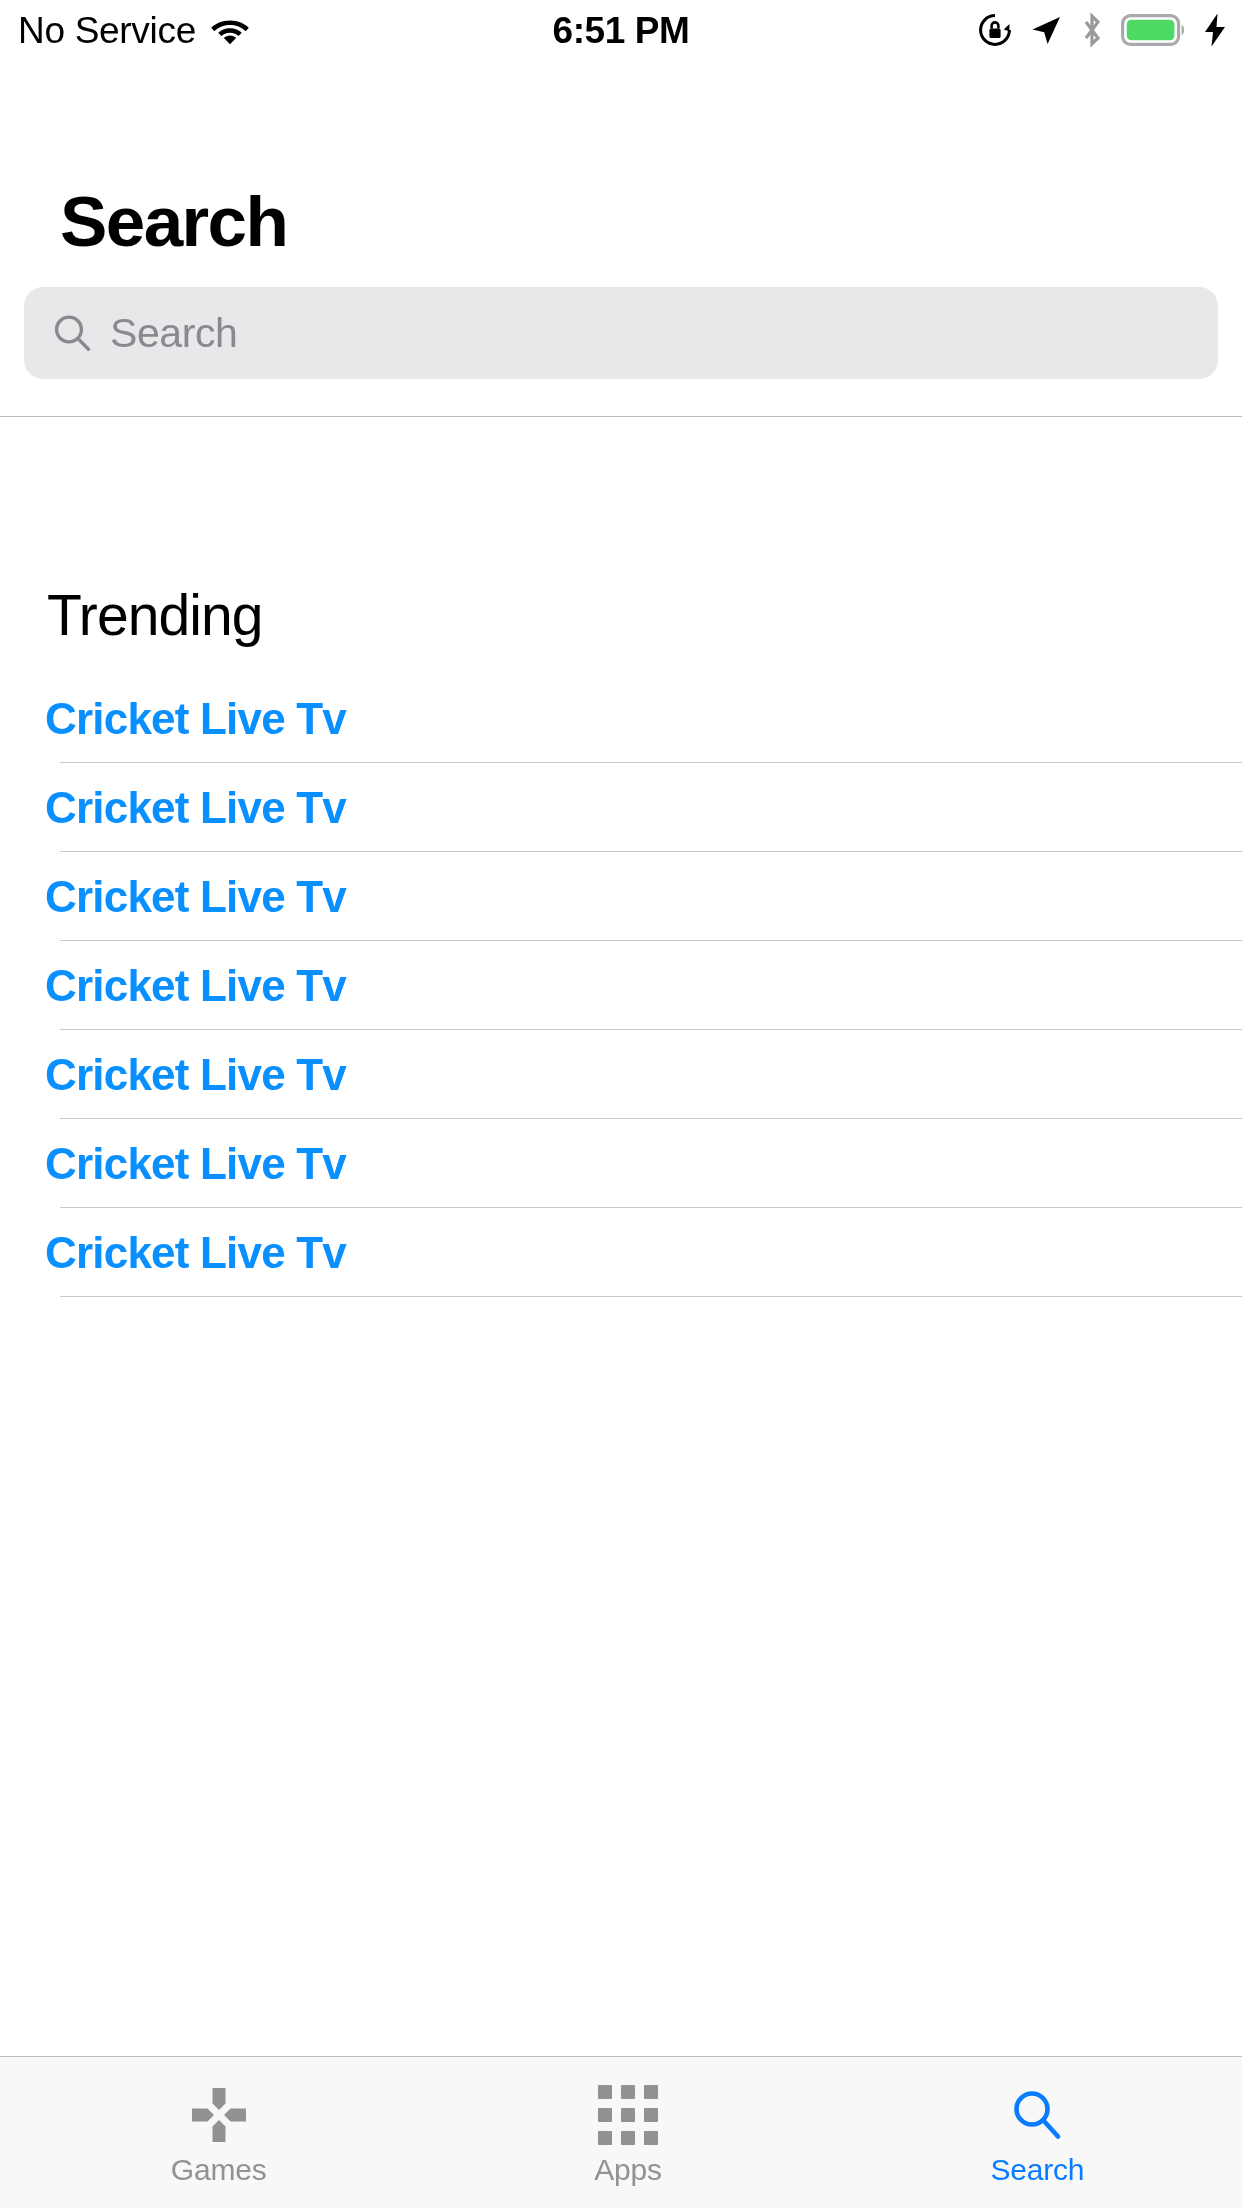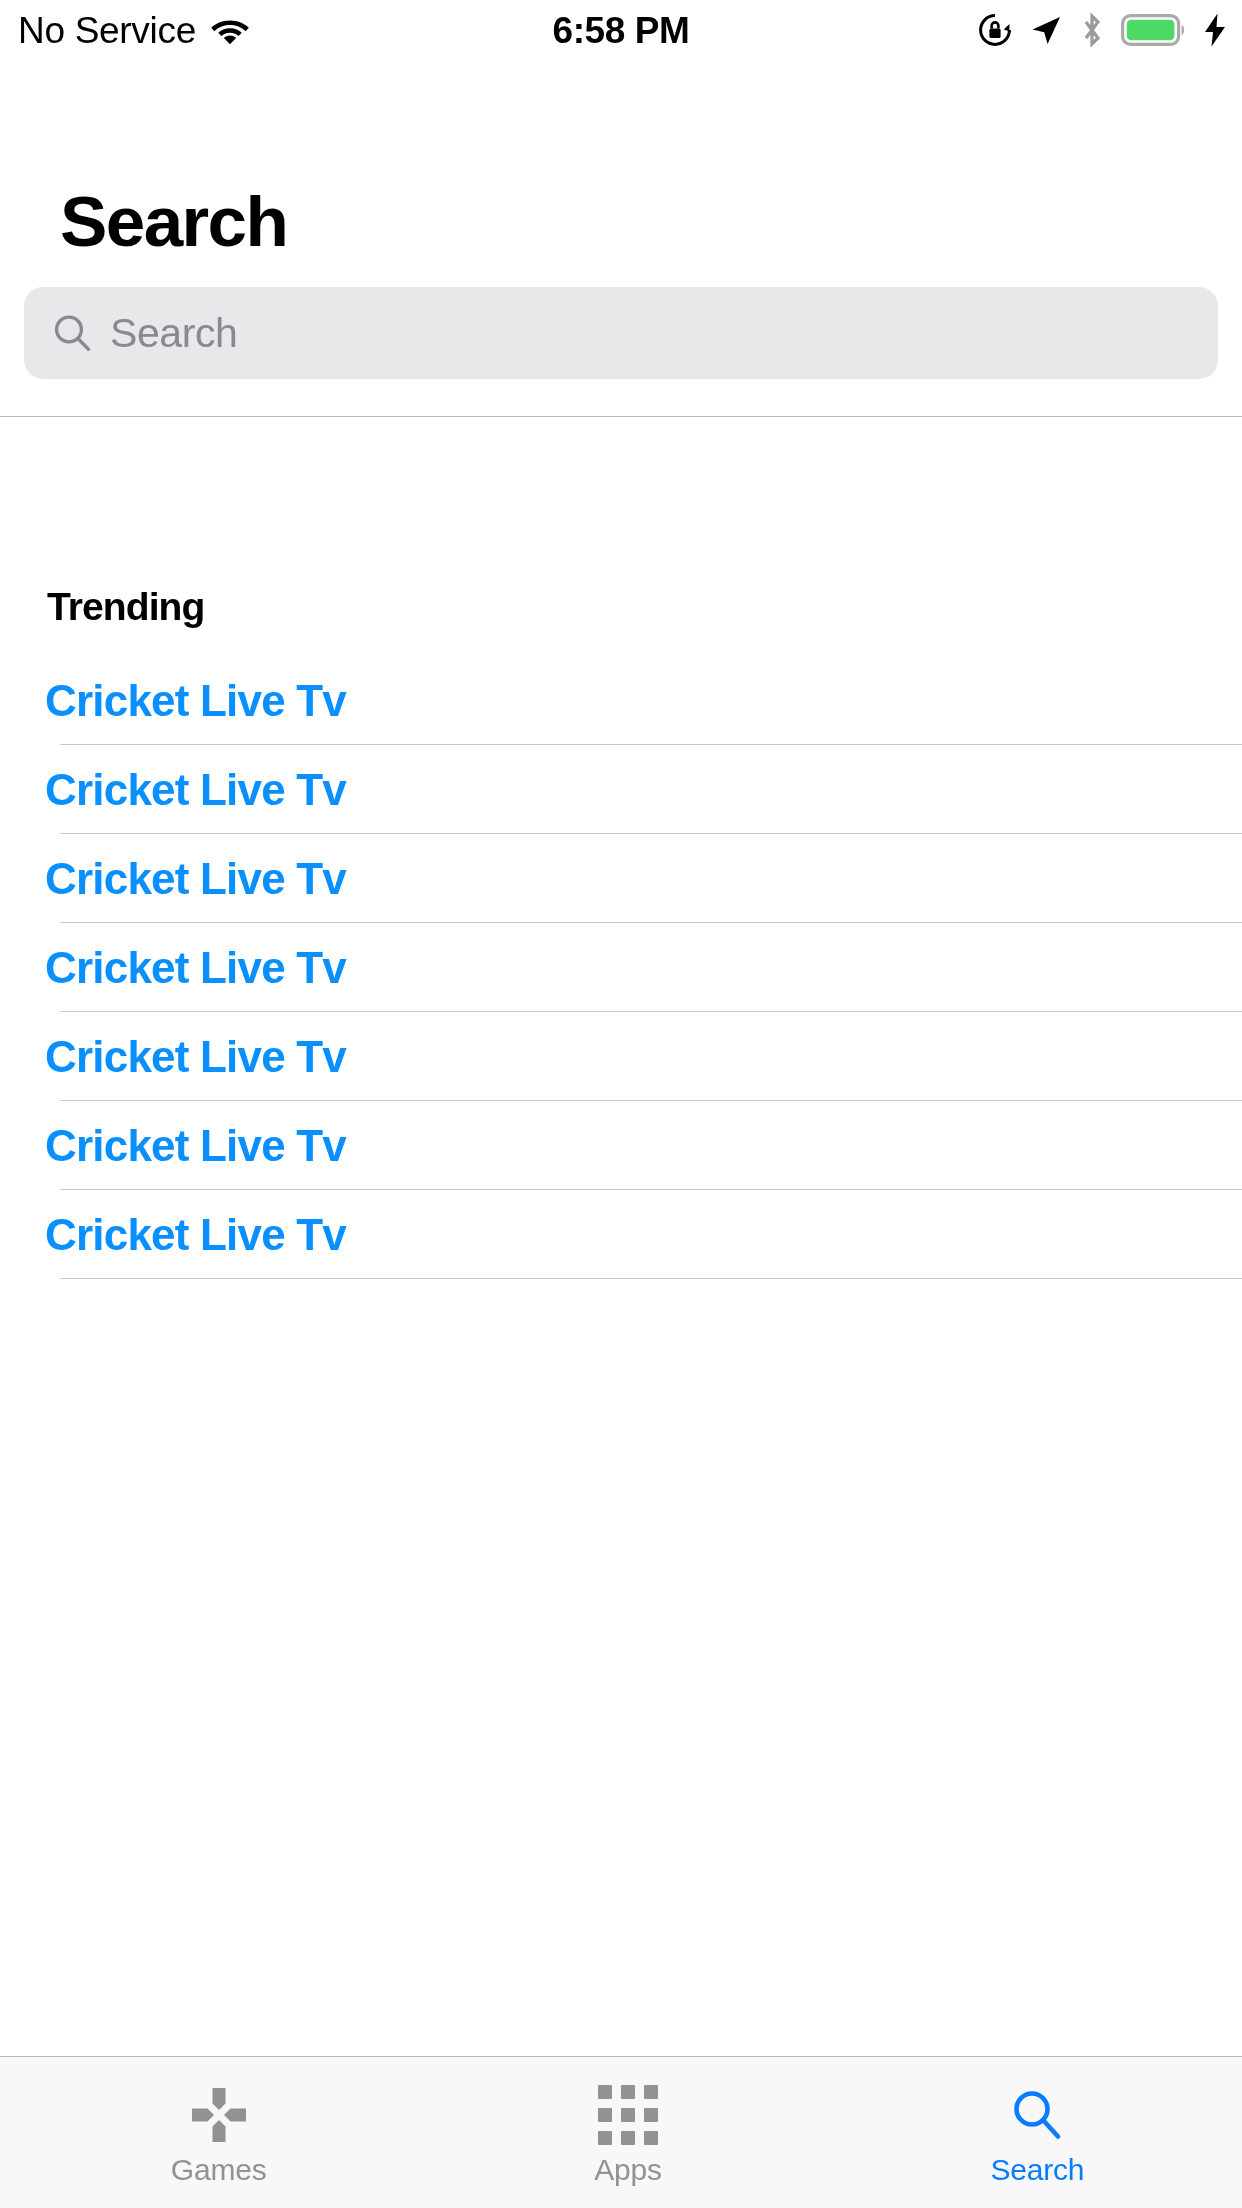--- a/index.html
+++ b/index.html
@@ -122,22 +122,22 @@
   }
 
   
   .content {
     flex: 1 1 auto;
     background: #ffffff;
     overflow: hidden;
     position: relative;
   }
   .trending-title {
-    font-size: 39px;
-    font-weight: bold;
+    font-size: 57px;
+    font-weight: normal;
     color: #000000;
     letter-spacing: -0.9px;
     padding: 122px 0 0 47px;
     line-height: 1;
   }
   .trend-list {
     margin-top: 30px;
   }
   .trend-row {
     position: relative;
@@ -221,21 +221,21 @@
     <div class="sb-left">
       <span class="sb-carrier">No Service</span>
       <svg class="sb-icon" width="40" height="30" viewBox="0 0 40 30">
         <path d="M20 5.5 C12 5.5 5.2 8.6 1.2 12.8 L4.4 16.2 C7.8 12.6 13.4 10 20 10 C26.6 10 32.2 12.6 35.6 16.2 L38.8 12.8 C34.8 8.6 28 5.5 20 5.5 Z" fill="#000"></path>
         <path d="M20 13.2 C15.2 13.2 10.9 15.1 8.2 17.8 L11.4 21.1 C13.4 19.1 16.5 17.7 20 17.7 C23.5 17.7 26.6 19.1 28.6 21.1 L31.8 17.8 C29.1 15.1 24.8 13.2 20 13.2 Z" fill="#000"></path>
         <path d="M20 20.6 C17.5 20.6 15.3 21.6 13.9 23.1 L20 29.2 L26.1 23.1 C24.7 21.6 22.5 20.6 20 20.6 Z" fill="#000"></path>
       </svg>
     </div>
 
     <div class="sb-center">
-      <span class="sb-time">6:58 PM</span>
+      <span class="sb-time">6:51 PM</span>
     </div>
 
     <div class="sb-right">
 
       <svg class="sb-icon" width="34" height="34" viewBox="0 0 34 34">
         <path d="M17 2.6 A14.4 14.4 0 1 0 31.4 17" fill="none" stroke="#000" stroke-width="3"></path>
         <path d="M31.4 17 l0 -6 l-5.6 5.6 l7.6 2.4 z" fill="#000"></path>
         <rect x="11.4" y="15.6" width="11.2" height="9.4" rx="1.6" fill="#000"></rect>
         <path d="M13.6 15.6 v-2.8 a3.4 3.4 0 0 1 6.8 0 v2.8" fill="none" stroke="#000" stroke-width="2.6"></path>
       </svg>

